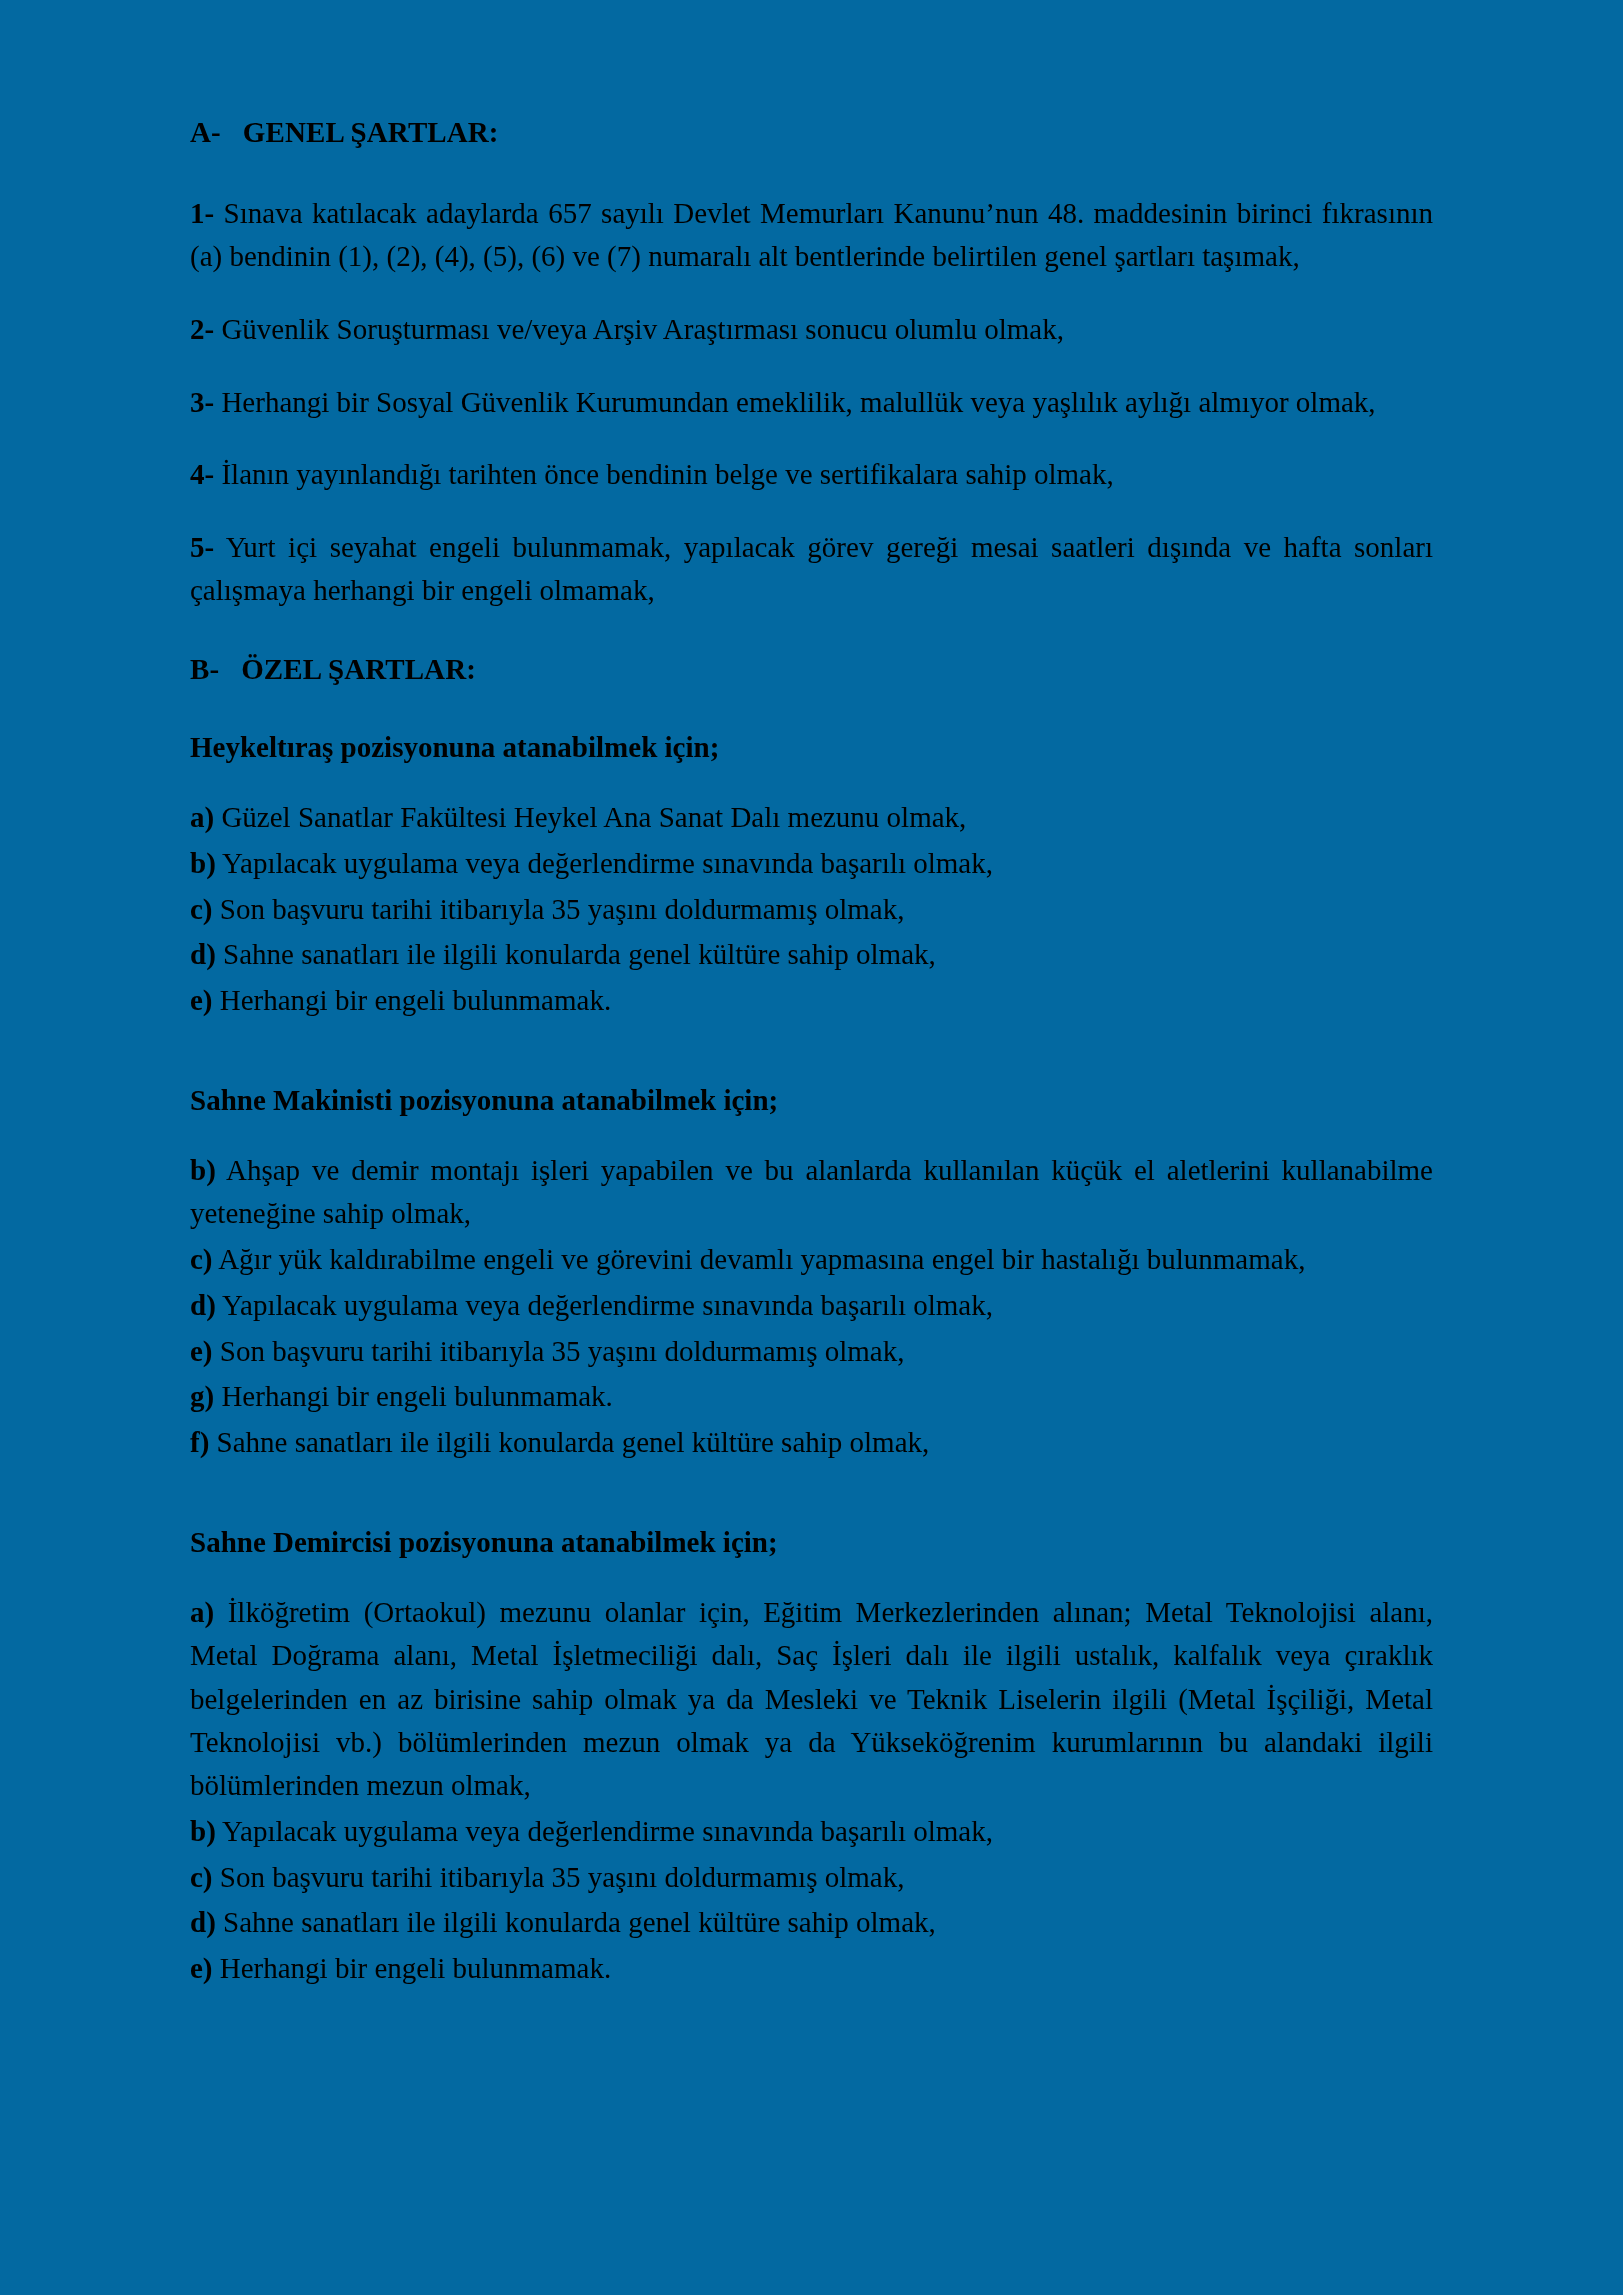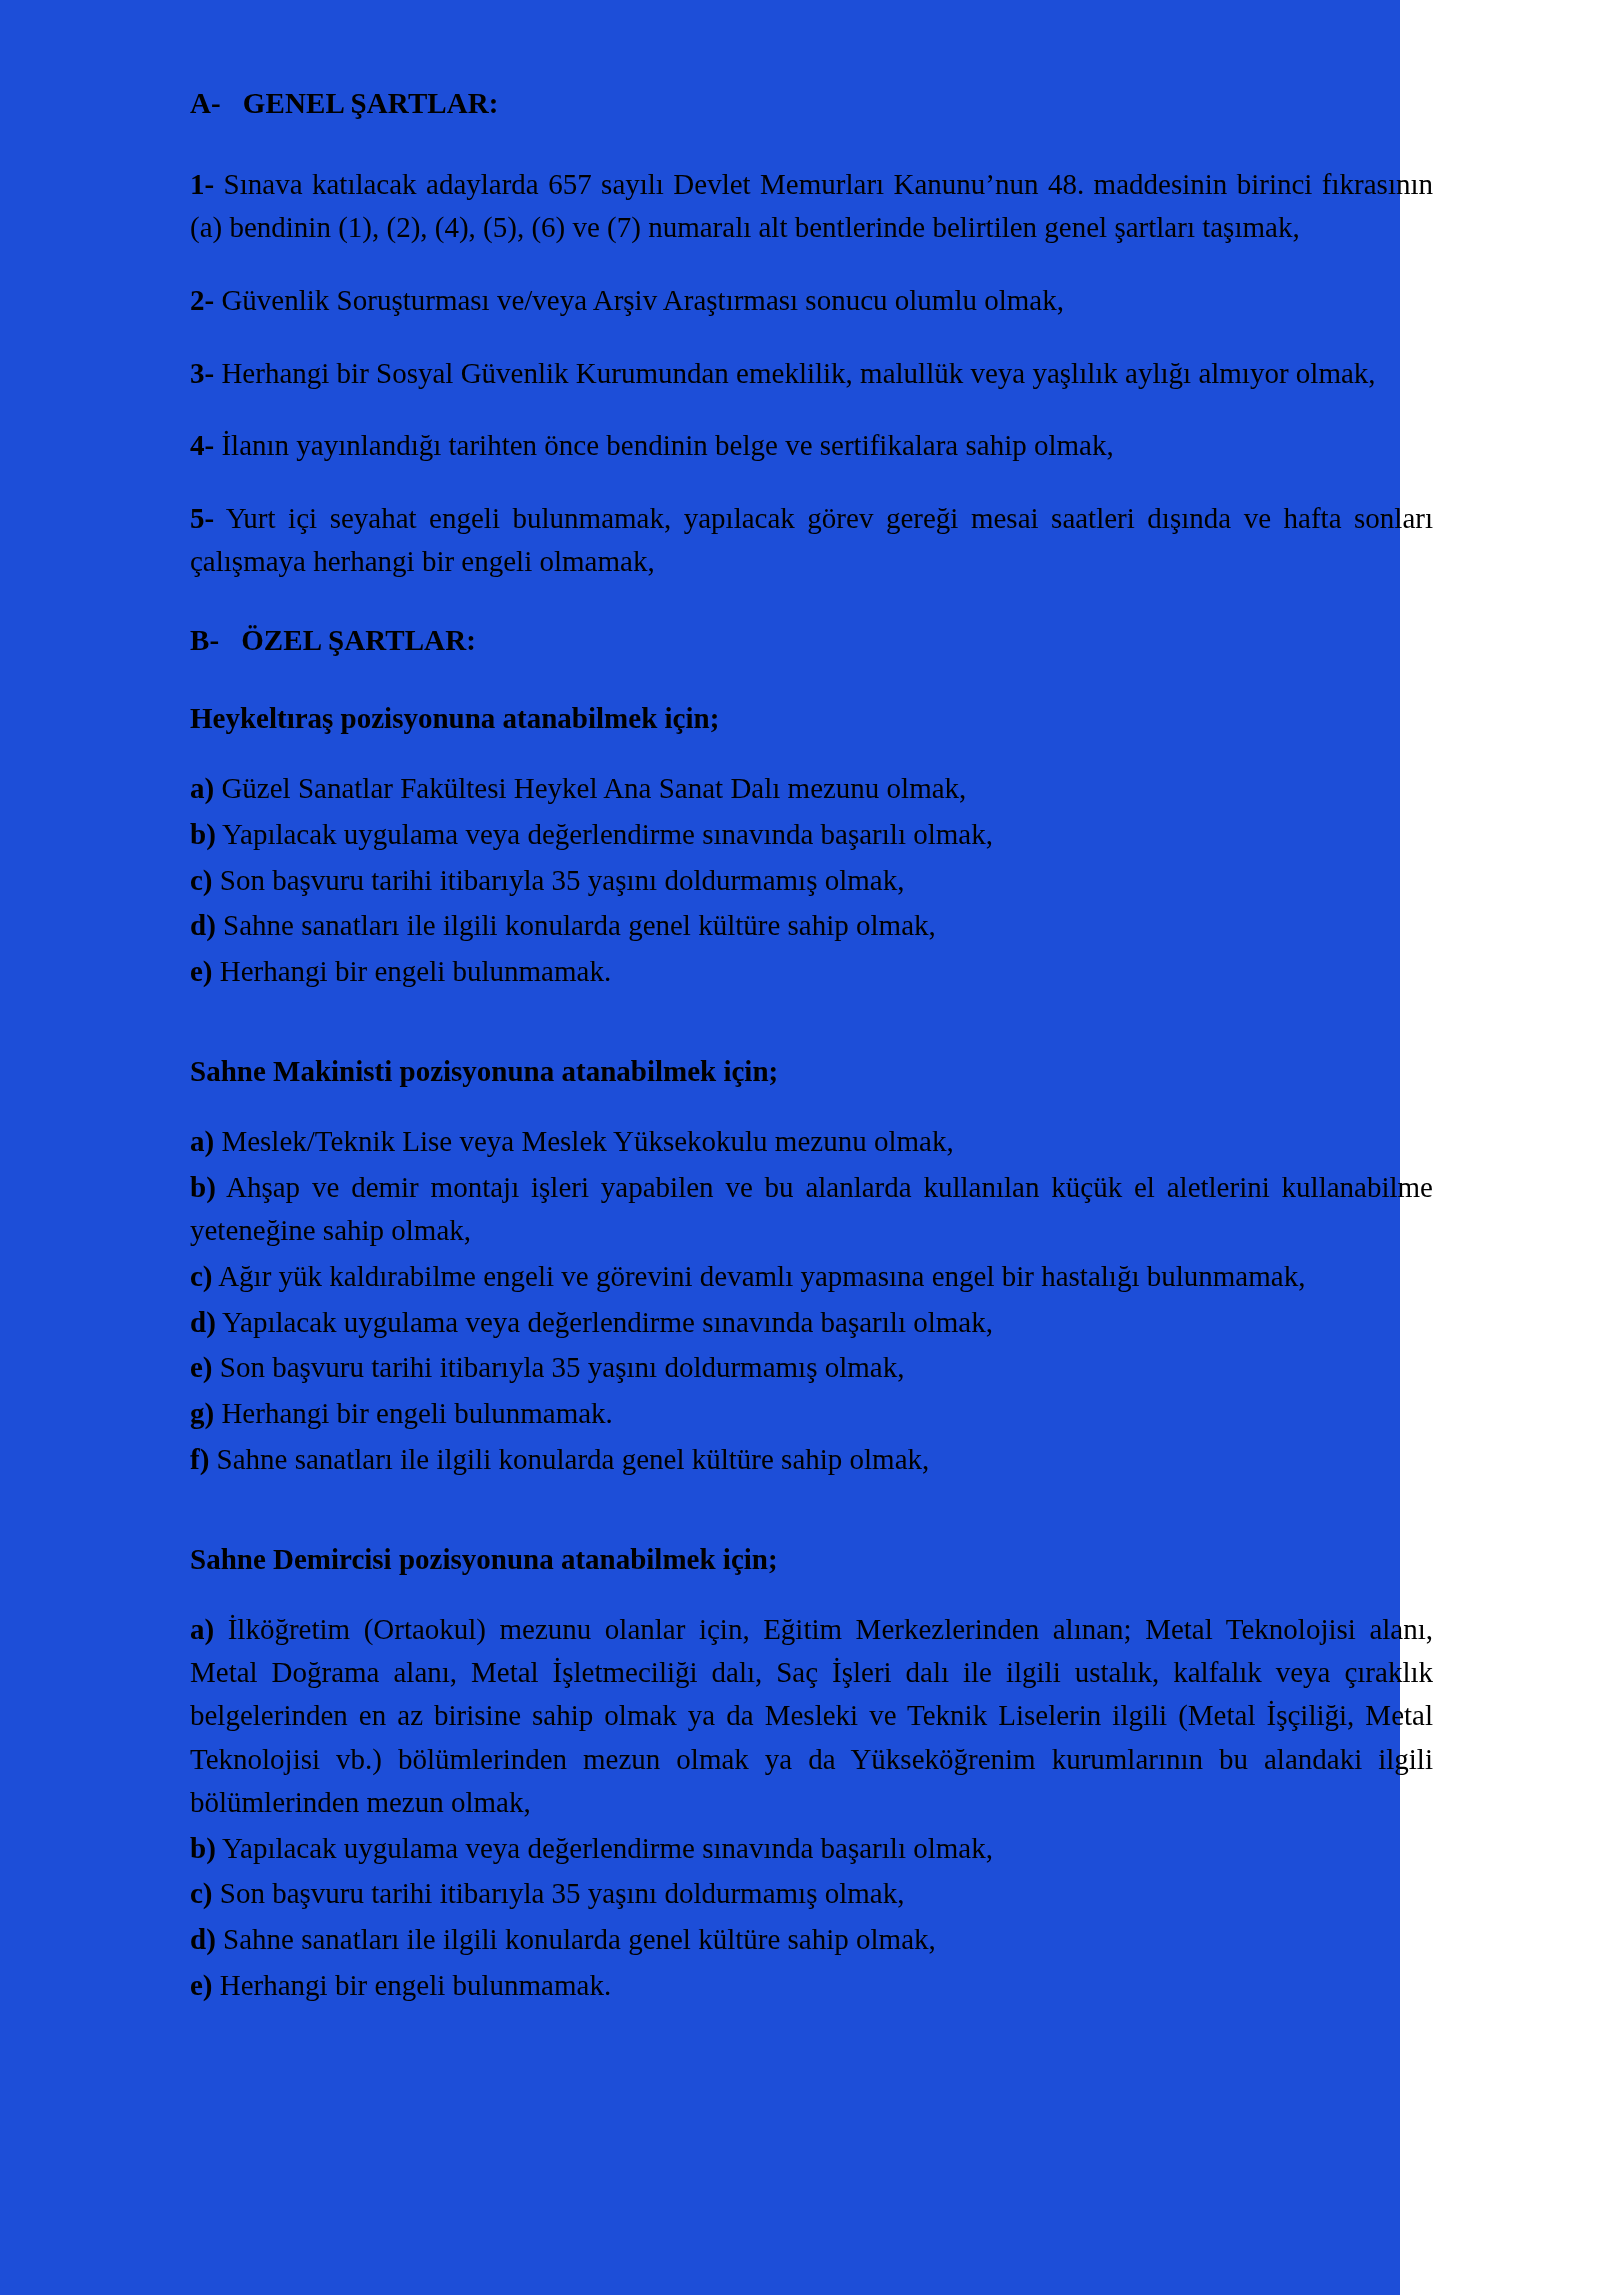--- a/index.html
+++ b/index.html
@@ -3,25 +3,25 @@
 <meta charset="utf-8">
 <title>Genel ve Özel Şartlar</title>
 <style>
   html, body {
     margin: 0;
     padding: 0;
     background: #ffffff;
   }
   .page {
     position: relative;
-    width: 1400px;
+    width: 1623px;
     height: 2295px;
-    background: #1d4ed8;
+    background: #0369a1;
     box-sizing: border-box;
-    padding: 86px 190px 0 190px;
+    padding: 115px 190px 0 190px;
     font-family: "Liberation Serif", "DejaVu Serif", serif;
     color: #000000;
   }
   .content {
     width: 1243px;
   }
 
   
   .section-heading {
     font-size: 29px;
@@ -119,21 +119,20 @@
       <li><span class="marker">c)</span><span> Son başvuru tarihi itibarıyla 35 yaşını doldurmamış olmak,</span></li>
       <li><span class="marker">d)</span><span> Sahne sanatları ile ilgili konularda genel kültüre sahip olmak,</span></li>
       <li><span class="marker">e)</span><span> Herhangi bir engeli bulunmamak.</span></li>
     </ul>
 
     <div class="gap-medium"></div>
 
     <h2 class="sub-heading">Sahne Makinisti pozisyonuna atanabilmek için;</h2>
 
     <ul class="lettered-list">
-      <li><span class="marker">a)</span><span> Meslek/Teknik Lise veya Meslek Yüksekokulu mezunu olmak,</span></li>
       <li><span class="marker">b)</span><span> Ahşap ve demir montajı işleri yapabilen ve bu alanlarda kullanılan küçük el aletlerini kullanabilme yeteneğine sahip olmak,</span></li>
       <li><span class="marker">c)</span><span> Ağır yük kaldırabilme engeli ve görevini devamlı yapmasına engel bir hastalığı bulunmamak,</span></li>
       <li><span class="marker">d)</span><span> Yapılacak uygulama veya değerlendirme sınavında başarılı olmak,</span></li>
       <li><span class="marker">e)</span><span> Son başvuru tarihi itibarıyla 35 yaşını doldurmamış olmak,</span></li>
       <li><span class="marker">g)</span><span> Herhangi bir engeli bulunmamak.</span></li>
       <li><span class="marker">f)</span><span> Sahne sanatları ile ilgili konularda genel kültüre sahip olmak,</span></li>
     </ul>
 
     <div class="gap-medium"></div>
 

